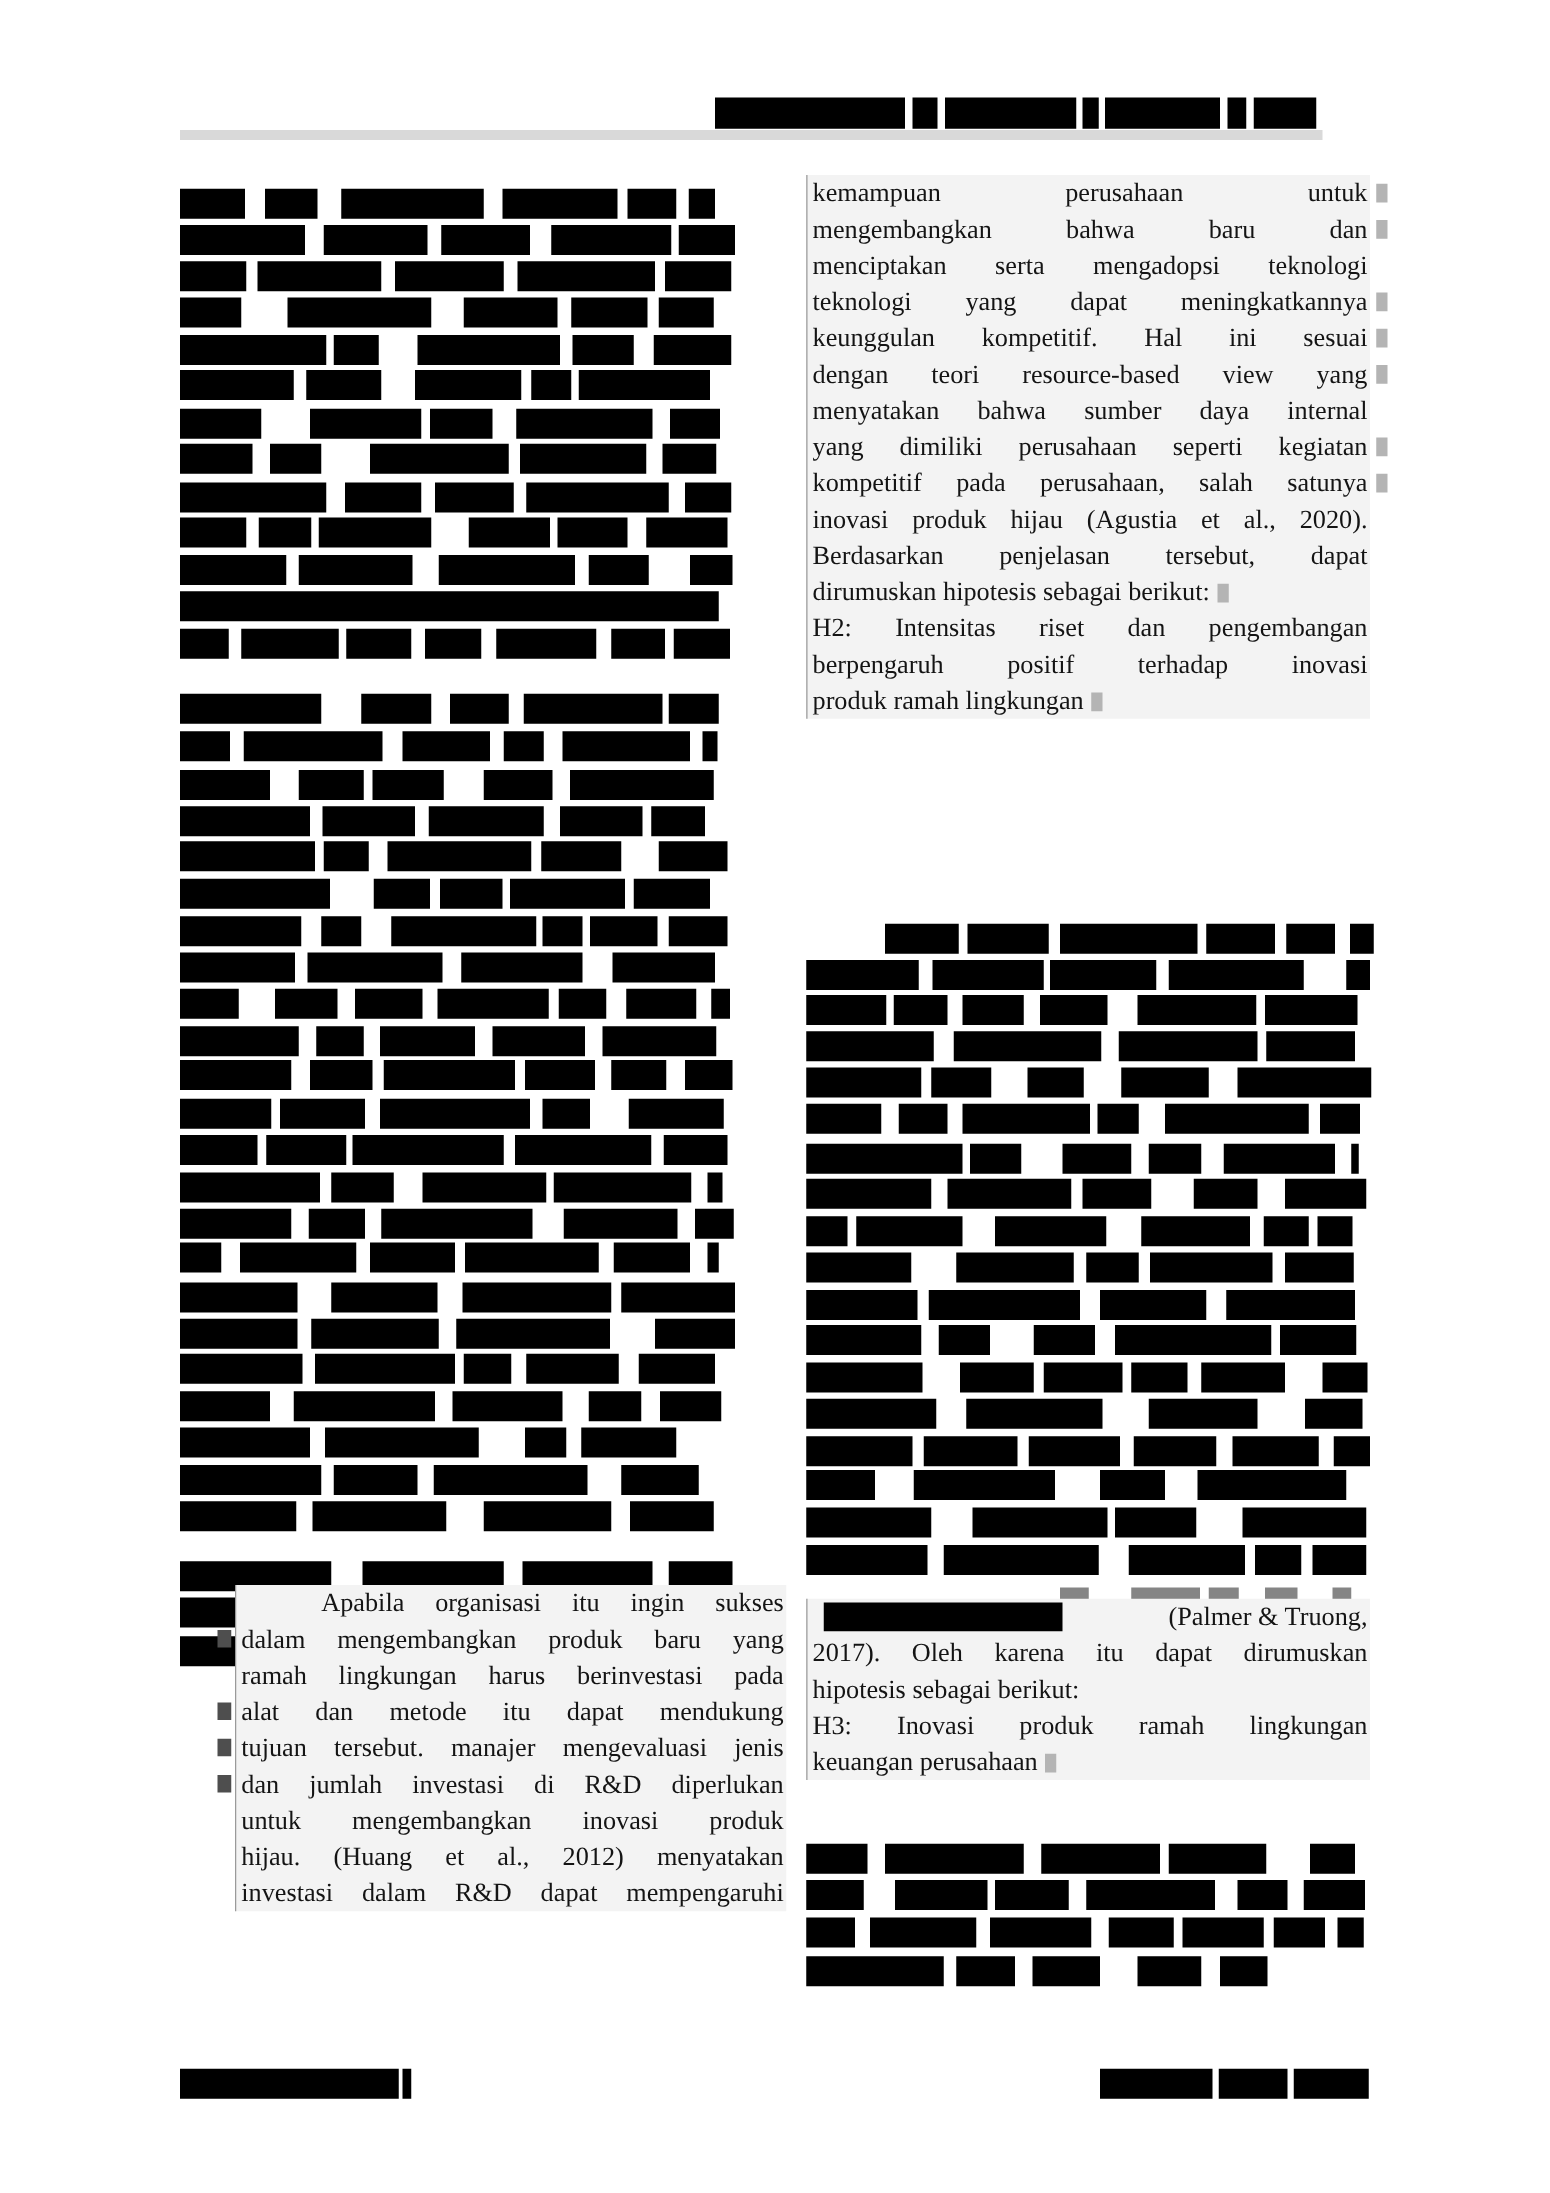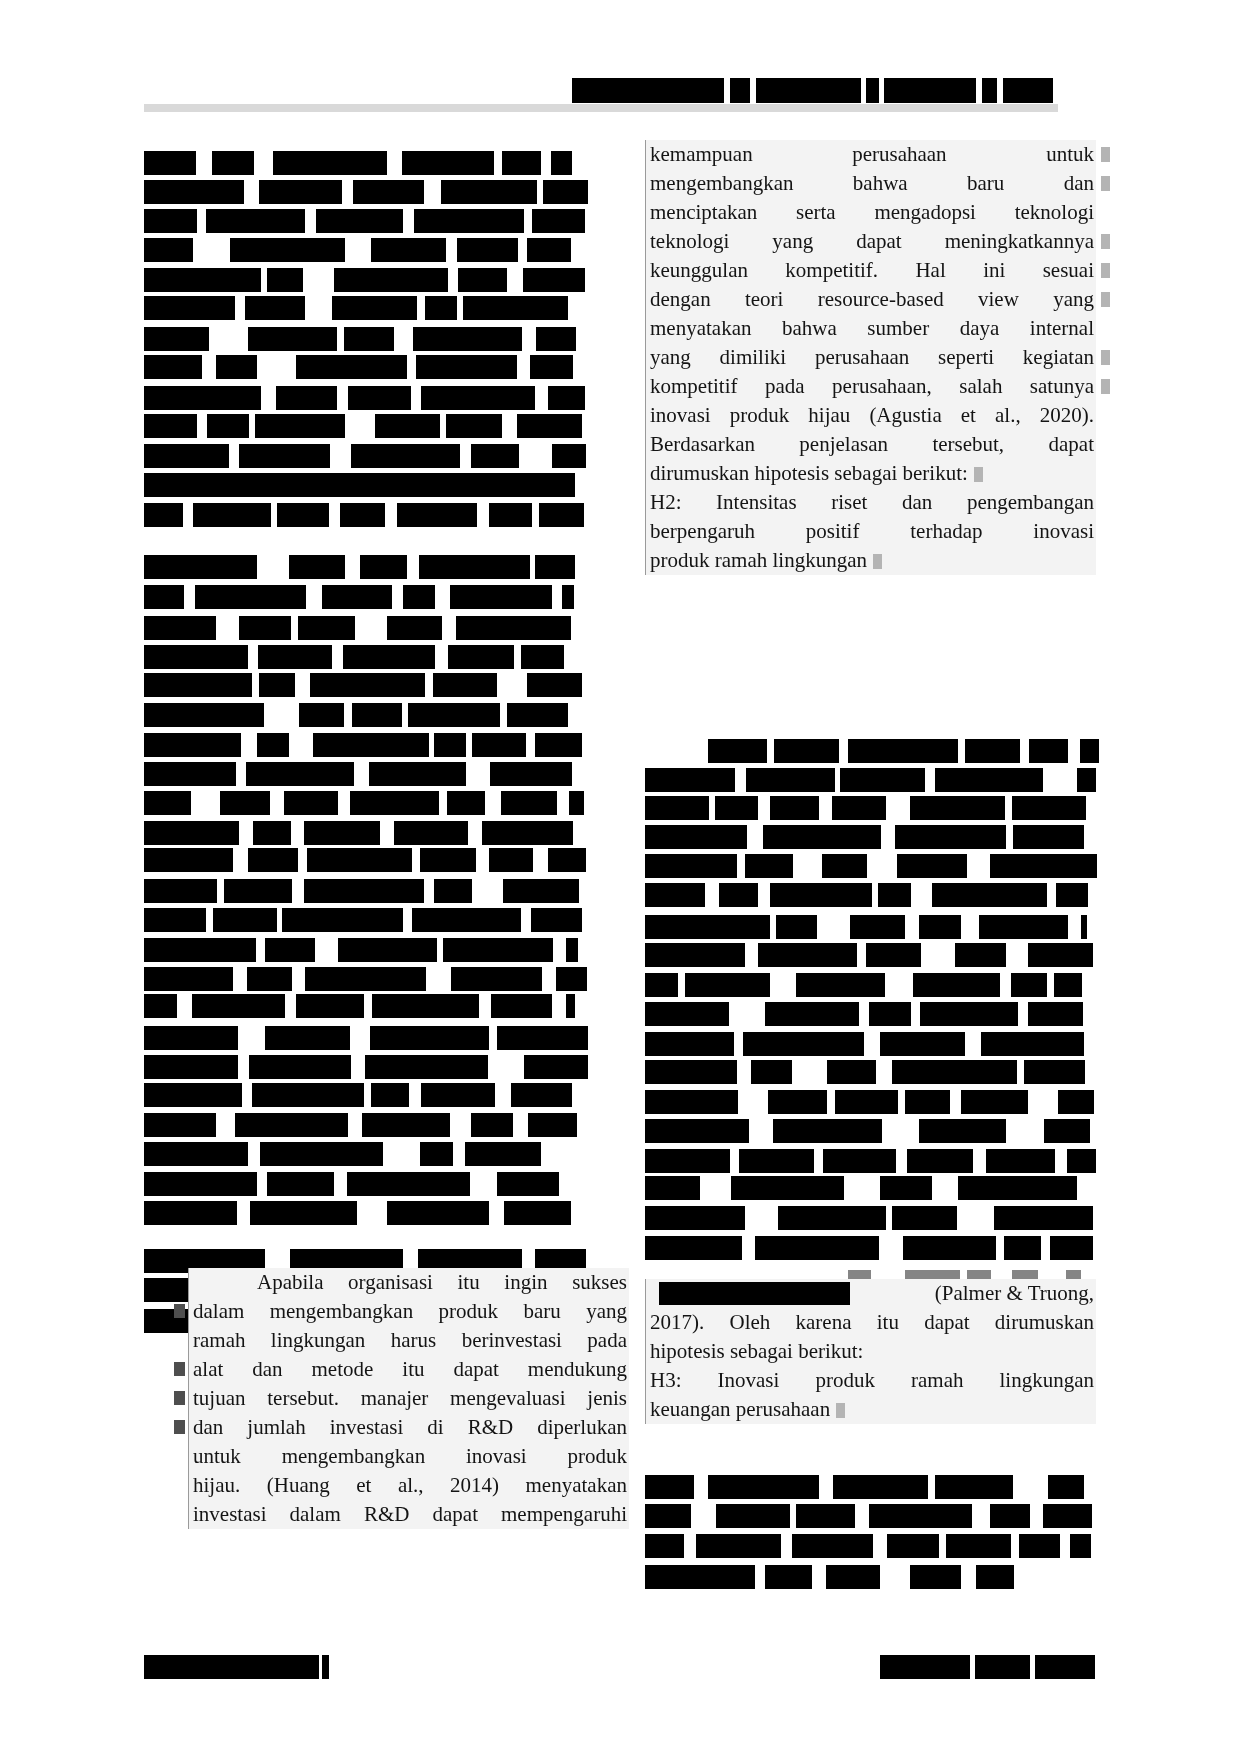--- a/index.html
+++ b/index.html
@@ -315,21 +315,21 @@
     </div>
 
   <div class="tblock" style="left:144px;top:1268px;width:440px;margin-left:44px;">
     <div class="tl indent">Apabila organisasi itu ingin sukses</div>
     <div class="tl mm">dalam mengembangkan produk baru yang</div>
     <div class="tl">ramah lingkungan harus berinvestasi pada</div>
     <div class="tl mm">alat dan metode itu dapat mendukung</div>
     <div class="tl mm">tujuan tersebut. manajer mengevaluasi jenis</div>
     <div class="tl mm">dan jumlah investasi di R&amp;D diperlukan</div>
     <div class="tl">untuk mengembangkan inovasi produk</div>
-    <div class="tl">hijau. (Huang et al., 2014) menyatakan</div>
+    <div class="tl">hijau. (Huang et al., 2012) menyatakan</div>
     <div class="tl">investasi dalam R&amp;D dapat mempengaruhi</div>
   </div>
 
   <div class="tblock" style="left:645px;top:140px;width:450px;">
     <div class="tl em">kemampuan perusahaan untuk</div>
     <div class="tl em">mengembangkan bahwa baru dan</div>
     <div class="tl">menciptakan serta mengadopsi teknologi</div>
     <div class="tl em">teknologi yang dapat meningkatkannya</div>
     <div class="tl em">keunggulan kompetitif. Hal ini sesuai</div>
     <div class="tl em">dengan teori resource-based view yang</div>

